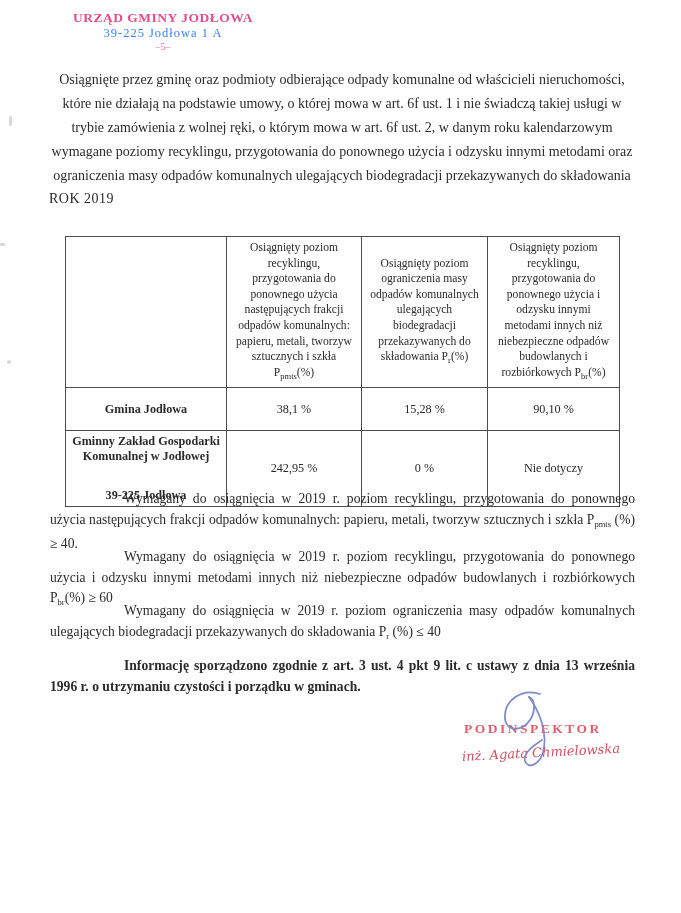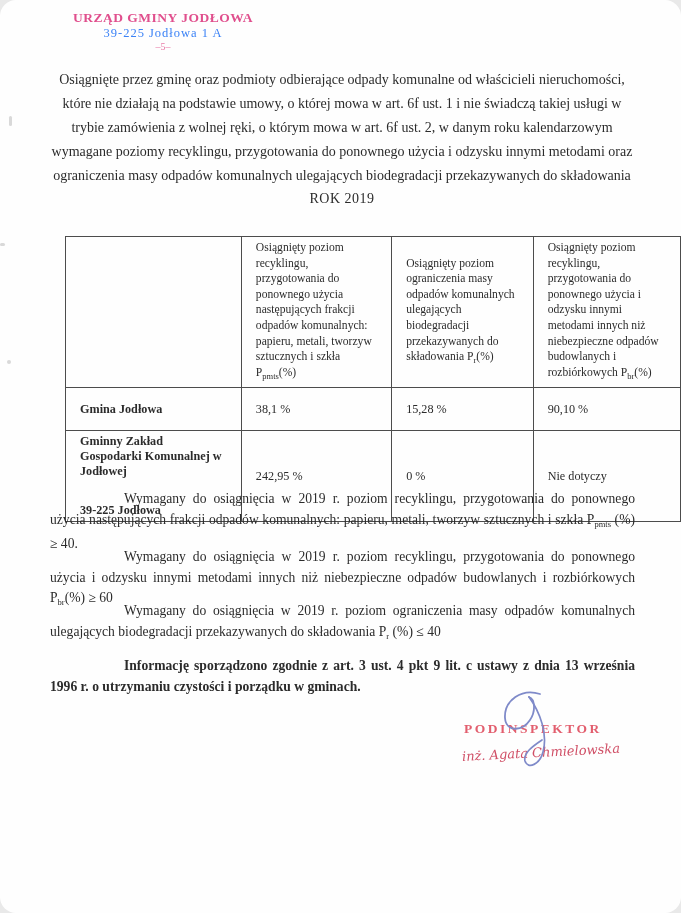--- a/index.html
+++ b/index.html
@@ -4,50 +4,49 @@
 <style>
   html,body{margin:0;padding:0;background:#e9e9e9;}
   .page{
     position:relative;
     width:681px;height:913px;
     background:#fefefe;
     margin:0 auto;
     font-family:"Liberation Serif","DejaVu Serif",serif;
     color:#2b2b2b;
     overflow:hidden;
-    border-radius:16px;
   }
   
   .stamp{
     position:absolute;left:63px;top:10px;width:200px;
     text-align:center;line-height:1.18;
   }
   .stamp .s1{font-weight:bold;font-size:13.5px;letter-spacing:.5px;}
   .stamp .s2{font-size:12.5px;letter-spacing:1px;}
   .stamp .s3{font-size:11px;}
   .stamp .s4{font-size:10px;}
   
   .intro{
     position:absolute;left:49px;top:68px;width:586px;
     text-align:center;font-size:14px;line-height:24px;
   }
   .rok{
     position:absolute;left:49px;top:191px;width:586px;
-    text-align:center;font-size:14px;letter-spacing:.5px;
+    font-size:14px;letter-spacing:.5px;
   }
   
   table.grid{
     position:absolute;left:65px;top:236px;
     border-collapse:collapse;table-layout:fixed;
     font-size:11.6px;
   }
   table.grid td{
     border:1px solid #4c4c4c;
-    text-align:left;vertical-align:middle;
-    padding:3px 14px;
+    text-align:center;vertical-align:middle;
+    padding:3px 6px;
   }
   .c1{width:148px;} .c2{width:122px;} .c3{width:113px;} .c4{width:119px;}
   tr.hdr td{height:120px;line-height:15.6px;}
   tr.r1 td{height:36px;font-size:12.2px;}
   tr.r2 td{height:66px;font-size:12.2px;}
   .rowname{font-weight:bold;font-size:12.2px;line-height:15px;}
   .rowsub{font-weight:bold;font-size:12.2px;margin-top:24px;}
   div.rowsub:empty{display:none;}
   sub.p{font-size:8.5px;vertical-align:-3px;letter-spacing:0;}
   

